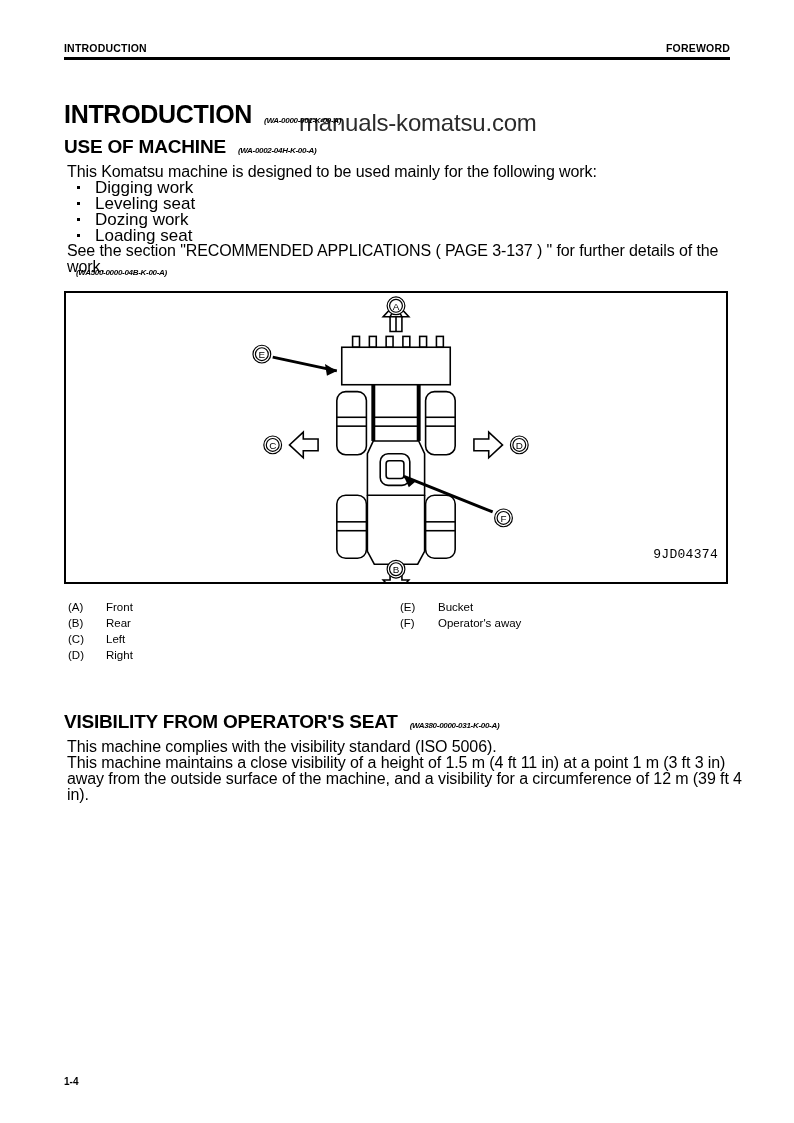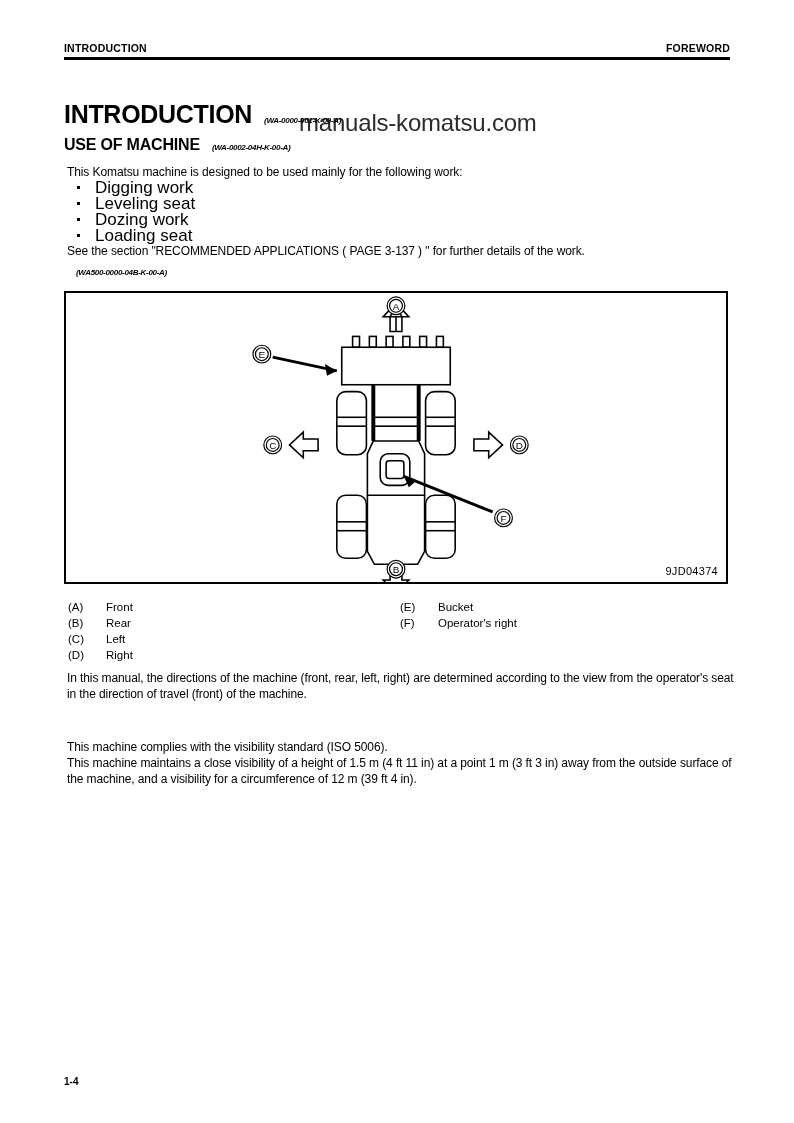--- a/index.html
+++ b/index.html
@@ -51,21 +51,21 @@
     position: absolute;
     display: flex;
     align-items: baseline;
   }
   .h1 {
     font-size: 25px;
     font-weight: bold;
     letter-spacing: -0.3px;
   }
   .h2 {
-    font-size: 16px;
+    font-size: 19px;
     font-weight: bold;
     letter-spacing: -0.2px;
   }
   .code {
     font-size: 8px;
     font-style: italic;
     font-weight: bold;
     margin-left: 12px;
     white-space: nowrap;
     letter-spacing: -0.3px;
@@ -83,21 +83,21 @@
     top: 109px;
     font-size: 24px;
     color: #2b2b2b;
     letter-spacing: -0.2px;
     white-space: nowrap;
   }
 
   
   .body-text {
     position: absolute;
-    font-size: 12px;
+    font-size: 16px;
     line-height: 16px;
     letter-spacing: -0.1px;
   }
   #intro-lead { left: 55px; top: 164px; width: 680px; }
   #intro-see   { left: 55px; top: 243px; width: 690px; }
   #directions-note { left: 55px; top: 670px; width: 672px; }
   #visibility-body { left: 55px; top: 739px; width: 680px; }
 
   .bullets {
     position: absolute;
@@ -130,23 +130,23 @@
     top: 291px;
     width: 664px;
     height: 293px;
     border: 2px solid #000;
     box-sizing: border-box;
     background: #fff;
   }
   .figure-id {
     position: absolute;
     right: 8px;
-    bottom: 5px;
-    font-size: 11px;
-    font-family: Liberation Sans, sans-serif;
+    bottom: 20px;
+    font-size: 13px;
+    font-family: Liberation Mono, monospace;
     letter-spacing: 0.3px;
   }
   .figure-svg {
     position: absolute;
     left: 0; top: 0;
     width: 100%;
     height: 100%;
   }
 
   
@@ -459,25 +459,28 @@
     </div>
   </div>
 
   <div class="legend" id="legend-right">
     <div class="legend-row">
       <span class="legend-key">(E)</span>
       <span>Bucket</span>
     </div>
     <div class="legend-row">
       <span class="legend-key">(F)</span>
-      <span>Operator's right</span>
-    </div>
-  </div>
-
-  <div class="body-text" id="directions-note">In this manual, the directions of the machine (front, rear, left, right) are determined according to the view from the operator's seat in the direction of travel (front) of the machine.</div>
-
+      <span>Operator's away</span>
+    </div>
+  </div>
+
+
+  <div class="title-row" id="title-visibility">
+    <span class="h2">VISIBILITY FROM OPERATOR'S SEAT</span>
+    <span class="code">(WA380-0000-031-K-00-A)</span>
+  </div>
 
   <div class="body-text" id="visibility-body" style="white-space: pre-line;">This machine complies with the visibility standard (ISO 5006).
 This machine maintains a close visibility of a height of 1.5 m (4 ft 11 in) at a point 1 m (3 ft 3 in) away from the outside surface of the machine, and a visibility for a circumference of 12 m (39 ft 4 in).</div>
 
   <div class="page-number">1-4</div>
 
 </div>
 
 </body></html>

